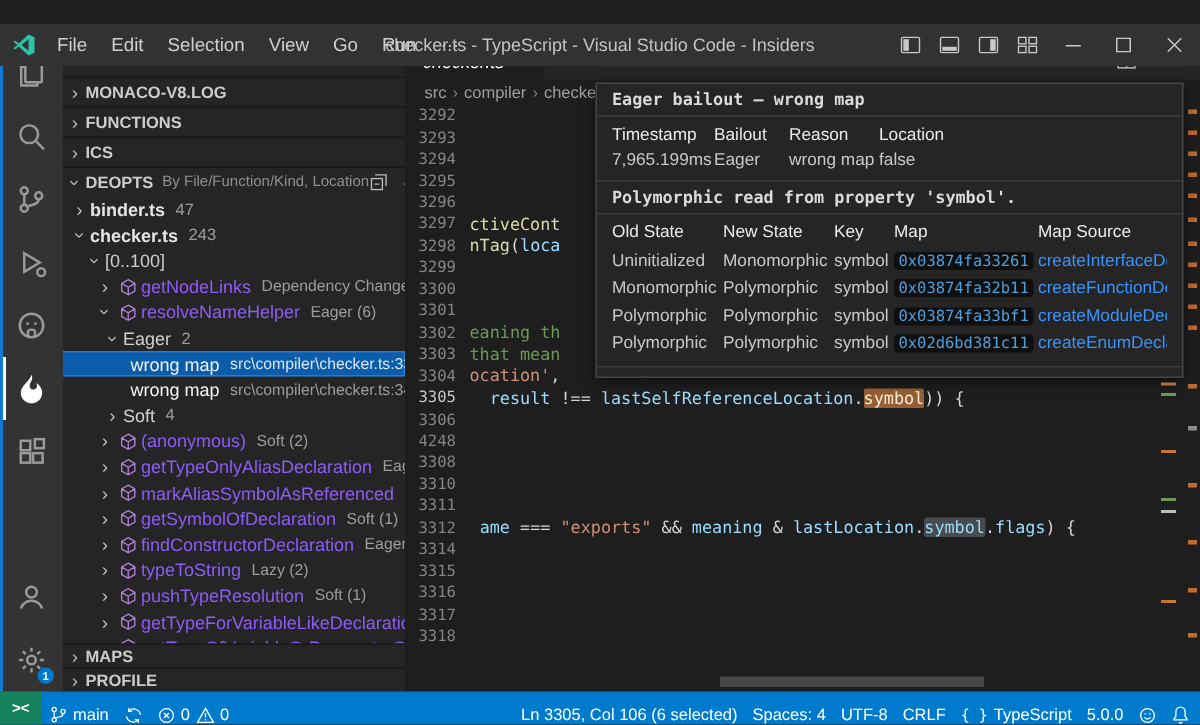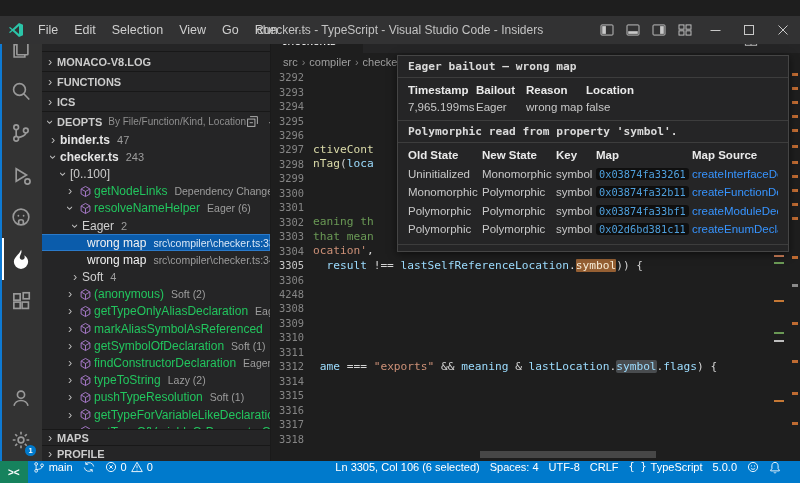--- a/index.html
+++ b/index.html
@@ -44,21 +44,21 @@
   .sec .desc{font-weight:400;font-size:10px;color:#8f8f8f;margin-left:6px}
   .sec .hdr-icons{margin-left:auto;display:flex;align-items:center;gap:9px;padding-right:9px}
   .sec .hdr-icons svg{stroke:#bdbdbd;fill:none;stroke-width:1.1}
   .sec .more{color:#bdbdbd;font-size:12px;font-weight:400;letter-spacing:1px}
   .tree{flex:1;overflow:hidden;display:flex;flex-direction:column}
   .trow{height:17.2px;flex:none;display:flex;align-items:center;white-space:nowrap;overflow:hidden;font-size:12px}
   .k-file{padding-left:6px}.k-range{padding-left:16px}.k-fn{padding-left:23px}.k-kindgroup{padding-left:28px}.k-leaf{padding-left:47px}
   .ticon{width:17px;flex:none;display:flex;justify-content:center}
   .lbl-file{color:#e4e4e4;font-weight:600}
   .lbl-range{color:#cccccc}
-  .lbl-fn{color:#22c55e}
+  .lbl-fn{color:#8b5cf6}
   .lbl-kindgroup{color:#d0d0d0}
   .lbl-leaf{color:#f2f2f2}
   .cnt{color:#9d9d9d;margin-left:7px;font-size:11px}
   .tdesc{color:#9d9d9d;margin-left:7px;font-size:10.5px;overflow:hidden}
   .trow.selected{background:#0b5cab;box-shadow:inset 0 0 0 1px rgba(80,160,240,.45)}
   .trow.selected .tdesc{color:#d9e7f6}
 
   
   .editor{position:absolute;left:270px;top:28px;right:0;bottom:22px;background:#1e1e1e}
   .tabbar{height:25px;background:#252526;display:flex;align-items:stretch}
@@ -86,36 +86,36 @@
   .hscroll{position:absolute;left:210px;top:381px;width:176px;height:7px;background:rgba(121,121,121,.45)}
 
   
   .hover{position:absolute;left:397px;top:55px;width:392px;height:197px;background:#252526;border:1px solid #454545;
          z-index:60;overflow:hidden;font-size:11.5px;color:#c8c8c8;box-shadow:0 2px 8px rgba(0,0,0,.55);box-sizing:border-box}
   .h-mono{font-family:"DejaVu Sans Mono","Liberation Mono",monospace;font-weight:700;font-size:11.2px;color:#dadada;
           padding:4px 10px;border-bottom:1px solid #3d3d3d}
   .h-sec{padding:3px 10px 5px;border-bottom:1px solid #3d3d3d}
   .trh{display:flex;align-items:center;height:17px}
   .t2 .trh{height:18.5px}
-  .thead span{font-weight:700;color:#eaeaea}
+  .thead span{font-weight:400;color:#eaeaea}
   .t1c0{width:68px}.t1c1{width:50px}.t1c2{width:60px}.t1c3{width:46px}
   .t2c0{width:74px;flex:none}.t2c1{width:74px;flex:none}.t2c2{width:40px;flex:none}.t2c3{width:96px;flex:none}
   .t2c4{flex:1;min-width:0;white-space:nowrap;overflow:hidden}
   .map-hex{font-family:"DejaVu Sans Mono",monospace;font-size:10.3px;color:#4fa0dd;background:rgba(8,8,8,.75);
            padding:0 3px;border-radius:3px}
   .map-link{color:#3794ff}
   .peek{color:#3794ff;padding:5px 10px}
 
   
   .statusbar{position:absolute;left:0;right:0;bottom:0;height:22px;background:#007acc;color:#ffffff;display:flex;
              align-items:center;font-size:11px;z-index:70}
   .remote{background:#16825d;height:100%;display:flex;align-items:center;padding:0 8px;font-weight:700;font-size:10px;flex:none}
-  .sb-item{display:flex;align-items:flex-start;gap:4px;padding:0 5px;height:100%}
+  .sb-item{display:flex;align-items:flex-end;gap:4px;padding:0 5px;height:100%}
   .sb-item svg{stroke:#ffffff;fill:none;stroke-width:.9}
-  .sb-right{margin-left:auto;display:flex;align-items:center;height:100%;padding-right:14px}
+  .sb-right{margin-left:auto;display:flex;align-items:center;height:100%;padding-right:2px}
   .braces{font-family:"DejaVu Sans Mono",monospace;font-size:10px}
 </style>
 </head>
 <body>
 
 <div class="titlebar">
   <span class="logo">
     <svg width="16" height="16" viewBox="0 0 16 16">
         <path fill="#2bc4a8" d="M11 1 4.5 7 2 5l-1 .8 2.6 2.2L1 10.2l1 .8 2.5-2L11 15l4-1.8V2.8L11 1zm0 3.1v7.8L6.4 8 11 4.1z"></path>
       </svg>
@@ -461,21 +461,20 @@
         <div class="line"><span class="lnum">3299</span><span class="ltext"></span></div>
         <div class="line"><span class="lnum">3300</span><span class="ltext"></span></div>
         <div class="line"><span class="lnum">3301</span><span class="ltext"></span></div>
         <div class="line"><span class="lnum">3302</span><span class="ltext"><span class="t-com">eaning th</span></span></div>
         <div class="line"><span class="lnum">3303</span><span class="ltext"><span class="t-com">that mean</span></span></div>
         <div class="line"><span class="lnum">3304</span><span class="ltext"><span class="t-str">ocation'</span><span class="t-op">,</span></span></div>
         <div class="line active"><span class="lnum">3305</span><span class="ltext"><span class="t-op">  </span><span class="t-var">result</span><span class="t-op"> !== </span><span class="t-var">lastSelfReferenceLocation</span><span class="t-op">.</span><span class="t-sel">symbol</span><span class="t-op">)) {</span></span></div>
         <div class="line"><span class="lnum">3306</span><span class="ltext"></span></div>
         <div class="line"><span class="lnum">4248</span><span class="ltext"></span></div>
         <div class="line"><span class="lnum">3308</span><span class="ltext"></span></div>
-        <div class="line"><span class="lnum">3309</span><span class="ltext"></span></div>
         <div class="line"><span class="lnum">3310</span><span class="ltext"></span></div>
         <div class="line"><span class="lnum">3311</span><span class="ltext"></span></div>
         <div class="line"><span class="lnum">3312</span><span class="ltext"><span class="t-op"> </span><span class="t-var">ame</span><span class="t-op"> === </span><span class="t-str">"exports"</span><span class="t-op"> &amp;&amp; </span><span class="t-var">meaning</span><span class="t-op"> &amp; </span><span class="t-var">lastLocation</span><span class="t-op">.</span><span class="t-hl">symbol</span><span class="t-op">.</span><span class="t-var">flags</span><span class="t-op">) {</span></span></div>
         <div class="line"><span class="lnum">3314</span><span class="ltext"></span></div>
         <div class="line"><span class="lnum">3315</span><span class="ltext"></span></div>
         <div class="line"><span class="lnum">3316</span><span class="ltext"></span></div>
         <div class="line"><span class="lnum">3317</span><span class="ltext"></span></div>
         <div class="line"><span class="lnum">3318</span><span class="ltext"></span></div>
       </div>
     <div class="minimap">

